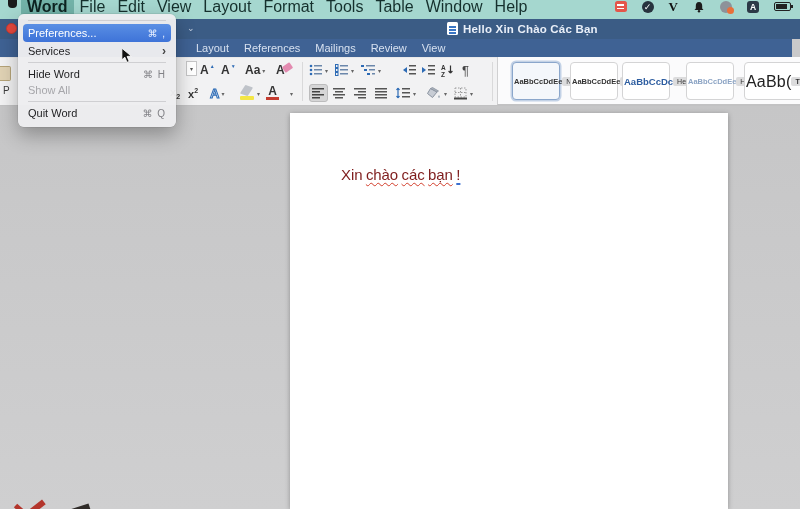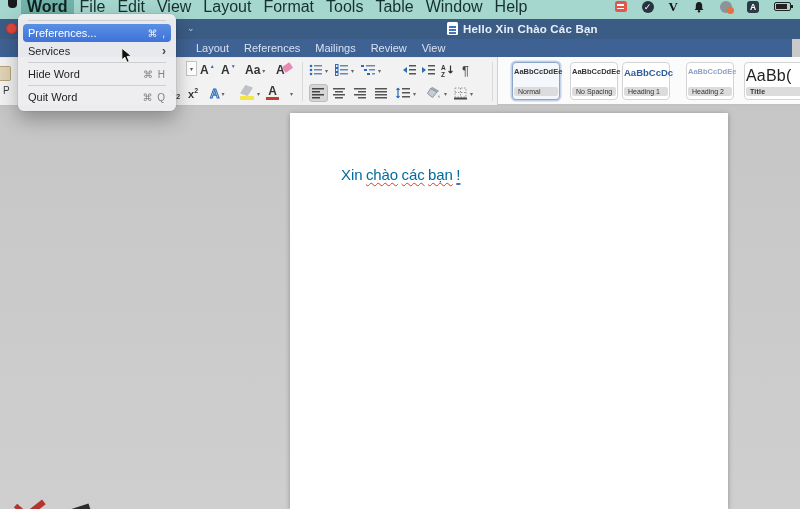--- a/index.html
+++ b/index.html
@@ -49,36 +49,36 @@
 .fx{font-size:13px;font-weight:bold;color:#eaf1fa;-webkit-text-stroke:1px #2d6bb5}
 .fcA{font-size:12px;font-weight:bold;color:#333;line-height:10px}
 .bar-under{display:block;width:13px;height:3.5px;margin-top:1px}
 .hl-pen{position:relative;width:15px;height:14px}
 .hl-pen .tip{position:absolute;left:2px;top:0;width:9px;height:9px;background:#bfc3c9;transform:skewX(-18deg) rotate(18deg);border-radius:1px}
 .hl-pen .ink{position:absolute;bottom:0;left:0;width:14px;height:4px;background:#f3e646;border-radius:1px}
 .scrX{font-size:11px;font-weight:bold;color:#333;display:inline}
 .scrX sub,.scrX sup{font-size:7px}
 
 .stylepanel{position:absolute;left:497px;top:57px;right:0;height:48px;background:#fbfbfc;border-left:1px solid #d0d0d1;border-bottom:1px solid #c2c2c3;overflow:hidden}
-.scard{position:absolute;top:5px;height:38px;width:48px;background:#fff;border:1px solid #d4d4d5;border-radius:4px;display:flex;flex-direction:column;justify-content:space-between;padding:4px 1px 3px}
+.scard{position:absolute;top:5px;height:38px;width:48px;background:#fff;border:1px solid #d4d4d5;border-radius:4px;display:flex;flex-direction:row;align-items:center;justify-content:space-between;padding:4px 1px 3px}
 .stylepanel div.scard:nth-of-type(1){left:14px}
 .stylepanel div.scard:nth-of-type(2){left:72px}
 .stylepanel div.scard:nth-of-type(3){left:124px}
 .stylepanel div.scard:nth-of-type(4){left:188px}
 .stylepanel div.scard:nth-of-type(5){left:246px;width:72px}
 .scard.selected{border-color:#8aa6cb;box-shadow:0 0 0 1.5px #c3d2e6;background:#f4f7fb}
 .ssample{font-size:7.5px;font-weight:bold;color:#333;white-space:nowrap}
 .scard.h1 .ssample{font-size:9.5px;color:#2d5da0}
 .scard.h2 .ssample{color:#8ca4c4}
 .scard.title .ssample{font-size:16px;font-weight:normal;color:#222}
 .slabel{font-size:7px;color:#333;background:#dcdcdd;border-radius:2px;padding:1px 4px;white-space:nowrap}
 
 .docarea{position:absolute;top:106px;left:0;right:0;bottom:0;background:linear-gradient(180deg,#c6c6c7,#cfcfd0)}
 .page{position:absolute;left:290px;top:7px;width:438px;height:396px;background:#fff;box-shadow:0 1px 5px rgba(0,0,0,.3)}
-.textblock{position:absolute;left:51px;top:50px;font-size:15px;color:#0369a1;line-height:23px;letter-spacing:-0.1px}
+.textblock{position:absolute;left:51px;top:50px;font-size:15px;color:#7f1d1d;line-height:23px;letter-spacing:-0.1px}
 .dline{white-space:nowrap}
 .w{margin-right:3.5px}
 .w.sq-red{text-decoration:underline;text-decoration-style:wavy;text-decoration-color:#d23c2a;text-decoration-thickness:1px;text-underline-offset:2px}
 .w.ul-blue{text-decoration:underline;text-decoration-color:#3a6fd0;text-decoration-thickness:1.5px;text-underline-offset:3px}
 
 .wm-red1{position:absolute;left:26px;bottom:-2px;width:20px;height:6px;background:#b3352c;transform:rotate(-38deg)}
 .wm-red2{position:absolute;left:14px;bottom:-3px;width:12px;height:5px;background:#b3352c;transform:rotate(42deg)}
 .wm-dark{position:absolute;left:72px;bottom:-4px;width:18px;height:7px;background:#2f2b28;transform:rotate(-18deg)}
 
 .dropdown{position:absolute;left:18px;top:14px;width:158px;background:rgba(237,237,239,.97);border-radius:6px;box-shadow:0 8px 20px rgba(0,0,0,.3),0 0 0 0.5px rgba(0,0,0,.12);padding:3px 0 6px;z-index:20}
@@ -373,20 +373,24 @@
       <span class="dshort">›</span>
     </div>
     <div class="ditem sep">
       
       
     </div>
     <div class="ditem">
       <span class="dlabel">Hide Word</span>
       <span class="dshort">⌘ H</span>
     </div>
+    <div class="ditem disabled">
+      <span class="dlabel">Show All</span>
+      <span class="dshort"></span>
+    </div>
     <div class="ditem sep">
       
       
     </div>
     <div class="ditem">
       <span class="dlabel">Quit Word</span>
       <span class="dshort">⌘ Q</span>
     </div>
   </div>
 

